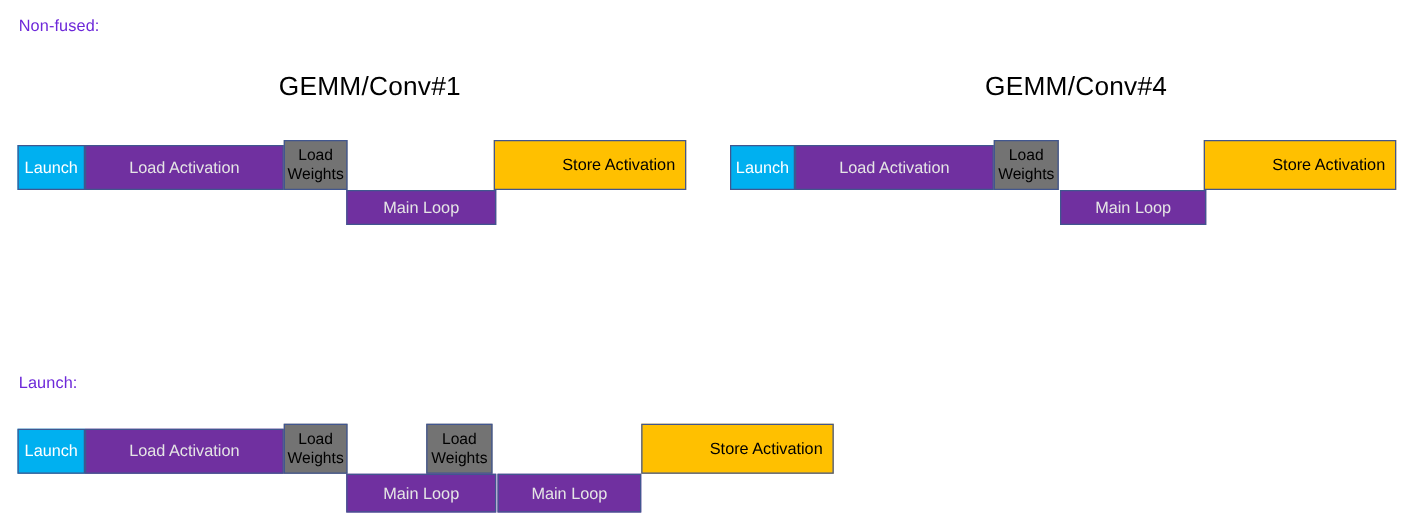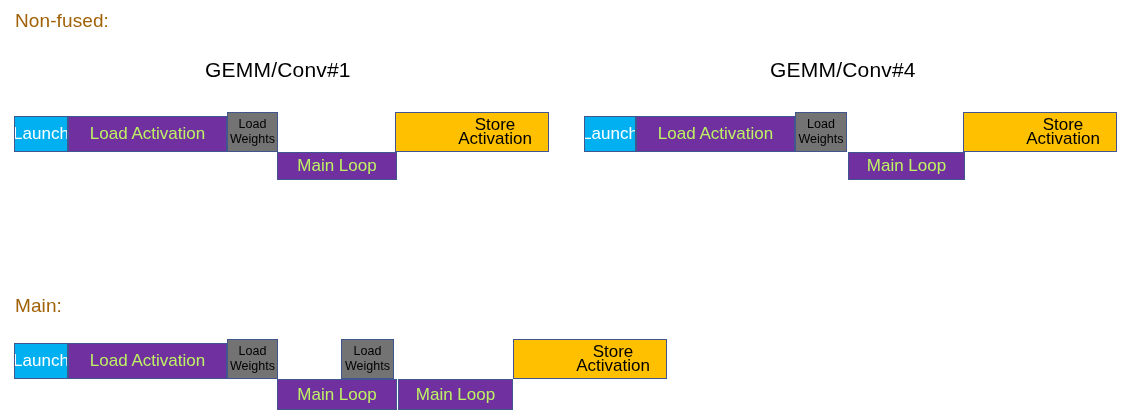--- a/index.html
+++ b/index.html
@@ -10,62 +10,63 @@
   body {
     width: 1137px;
     height: 410px;
     position: relative;
     overflow: hidden;
     font-family: "Liberation Sans", sans-serif;
     color: #000000;
   }
   .section-label {
     position: absolute;
-    font-size: 19px;
+    font-size: 13px;
     line-height: 22px;
-    color: #a16207;
+    color: #6d28d9;
     white-space: nowrap;
     letter-spacing: 0.1px;
   }
   #label-nonfused { left: 15px; top: 10px; }
   #label-fused    { left: 15px; top: 295px; }
 
   .kernel-title {
     position: absolute;
     font-size: 21px;
     line-height: 24px;
     color: #000000;
     white-space: nowrap;
     text-align: center;
     letter-spacing: 0.2px;
+    margin-left: 18px;
   }
   #title-gemm1 { left: 205px; top: 58px; }
   #title-gemm2 { left: 770px; top: 58px; }
 
   .bar {
     position: absolute;
     box-sizing: border-box;
     border: 1px solid #41568f;
     display: flex;
     align-items: center;
     justify-content: center;
     text-align: center;
-    font-size: 17px;
+    font-size: 13px;
     line-height: 14px;
     white-space: pre-line;
     overflow: hidden;
   }
   .bar.launch {
     background: #00b0f0;
     color: #ffffff;
   }
   .bar.load-activation,
   .bar.main-loop {
     background: #7030a0;
-    color: #bef264;
+    color: #e5e5e5;
   }
   .bar.load-weights {
     background: #737373;
     color: #000000;
     font-size: 12.5px;
     line-height: 15px;
   }
   .bar.store-activation {
     background: #ffc000;
     color: #000000;
@@ -76,21 +77,21 @@
 <body>
 
 <div>
 
   <div class="section-label" id="label-nonfused">Non-fused:</div>
 
   <div class="kernel-title" id="title-gemm1">GEMM/Conv#1</div>
 
   <div class="kernel-title" id="title-gemm2">GEMM/Conv#4</div>
 
-  <div class="section-label" id="label-fused">Main:</div>
+  <div class="section-label" id="label-fused">Launch:</div>
 
   <div id="timeline-layer">
       <div>
         <div class="bar launch" style="left: 14px; top: 116px; width: 54px; height: 36px;">Launch</div>
         <div class="bar load-activation" style="left: 68px; top: 116px; width: 159px; height: 36px;">Load Activation</div>
         <div class="bar load-weights" style="left: 227px; top: 112px; width: 51px; height: 40px;">Load
 Weights</div>
         <div class="bar store-activation" style="left: 395px; top: 112px; width: 154px; height: 40px;">Store Activation</div>
         <div class="bar main-loop" style="left: 277px; top: 152px; width: 120px; height: 28px;">Main Loop</div>
       </div>

